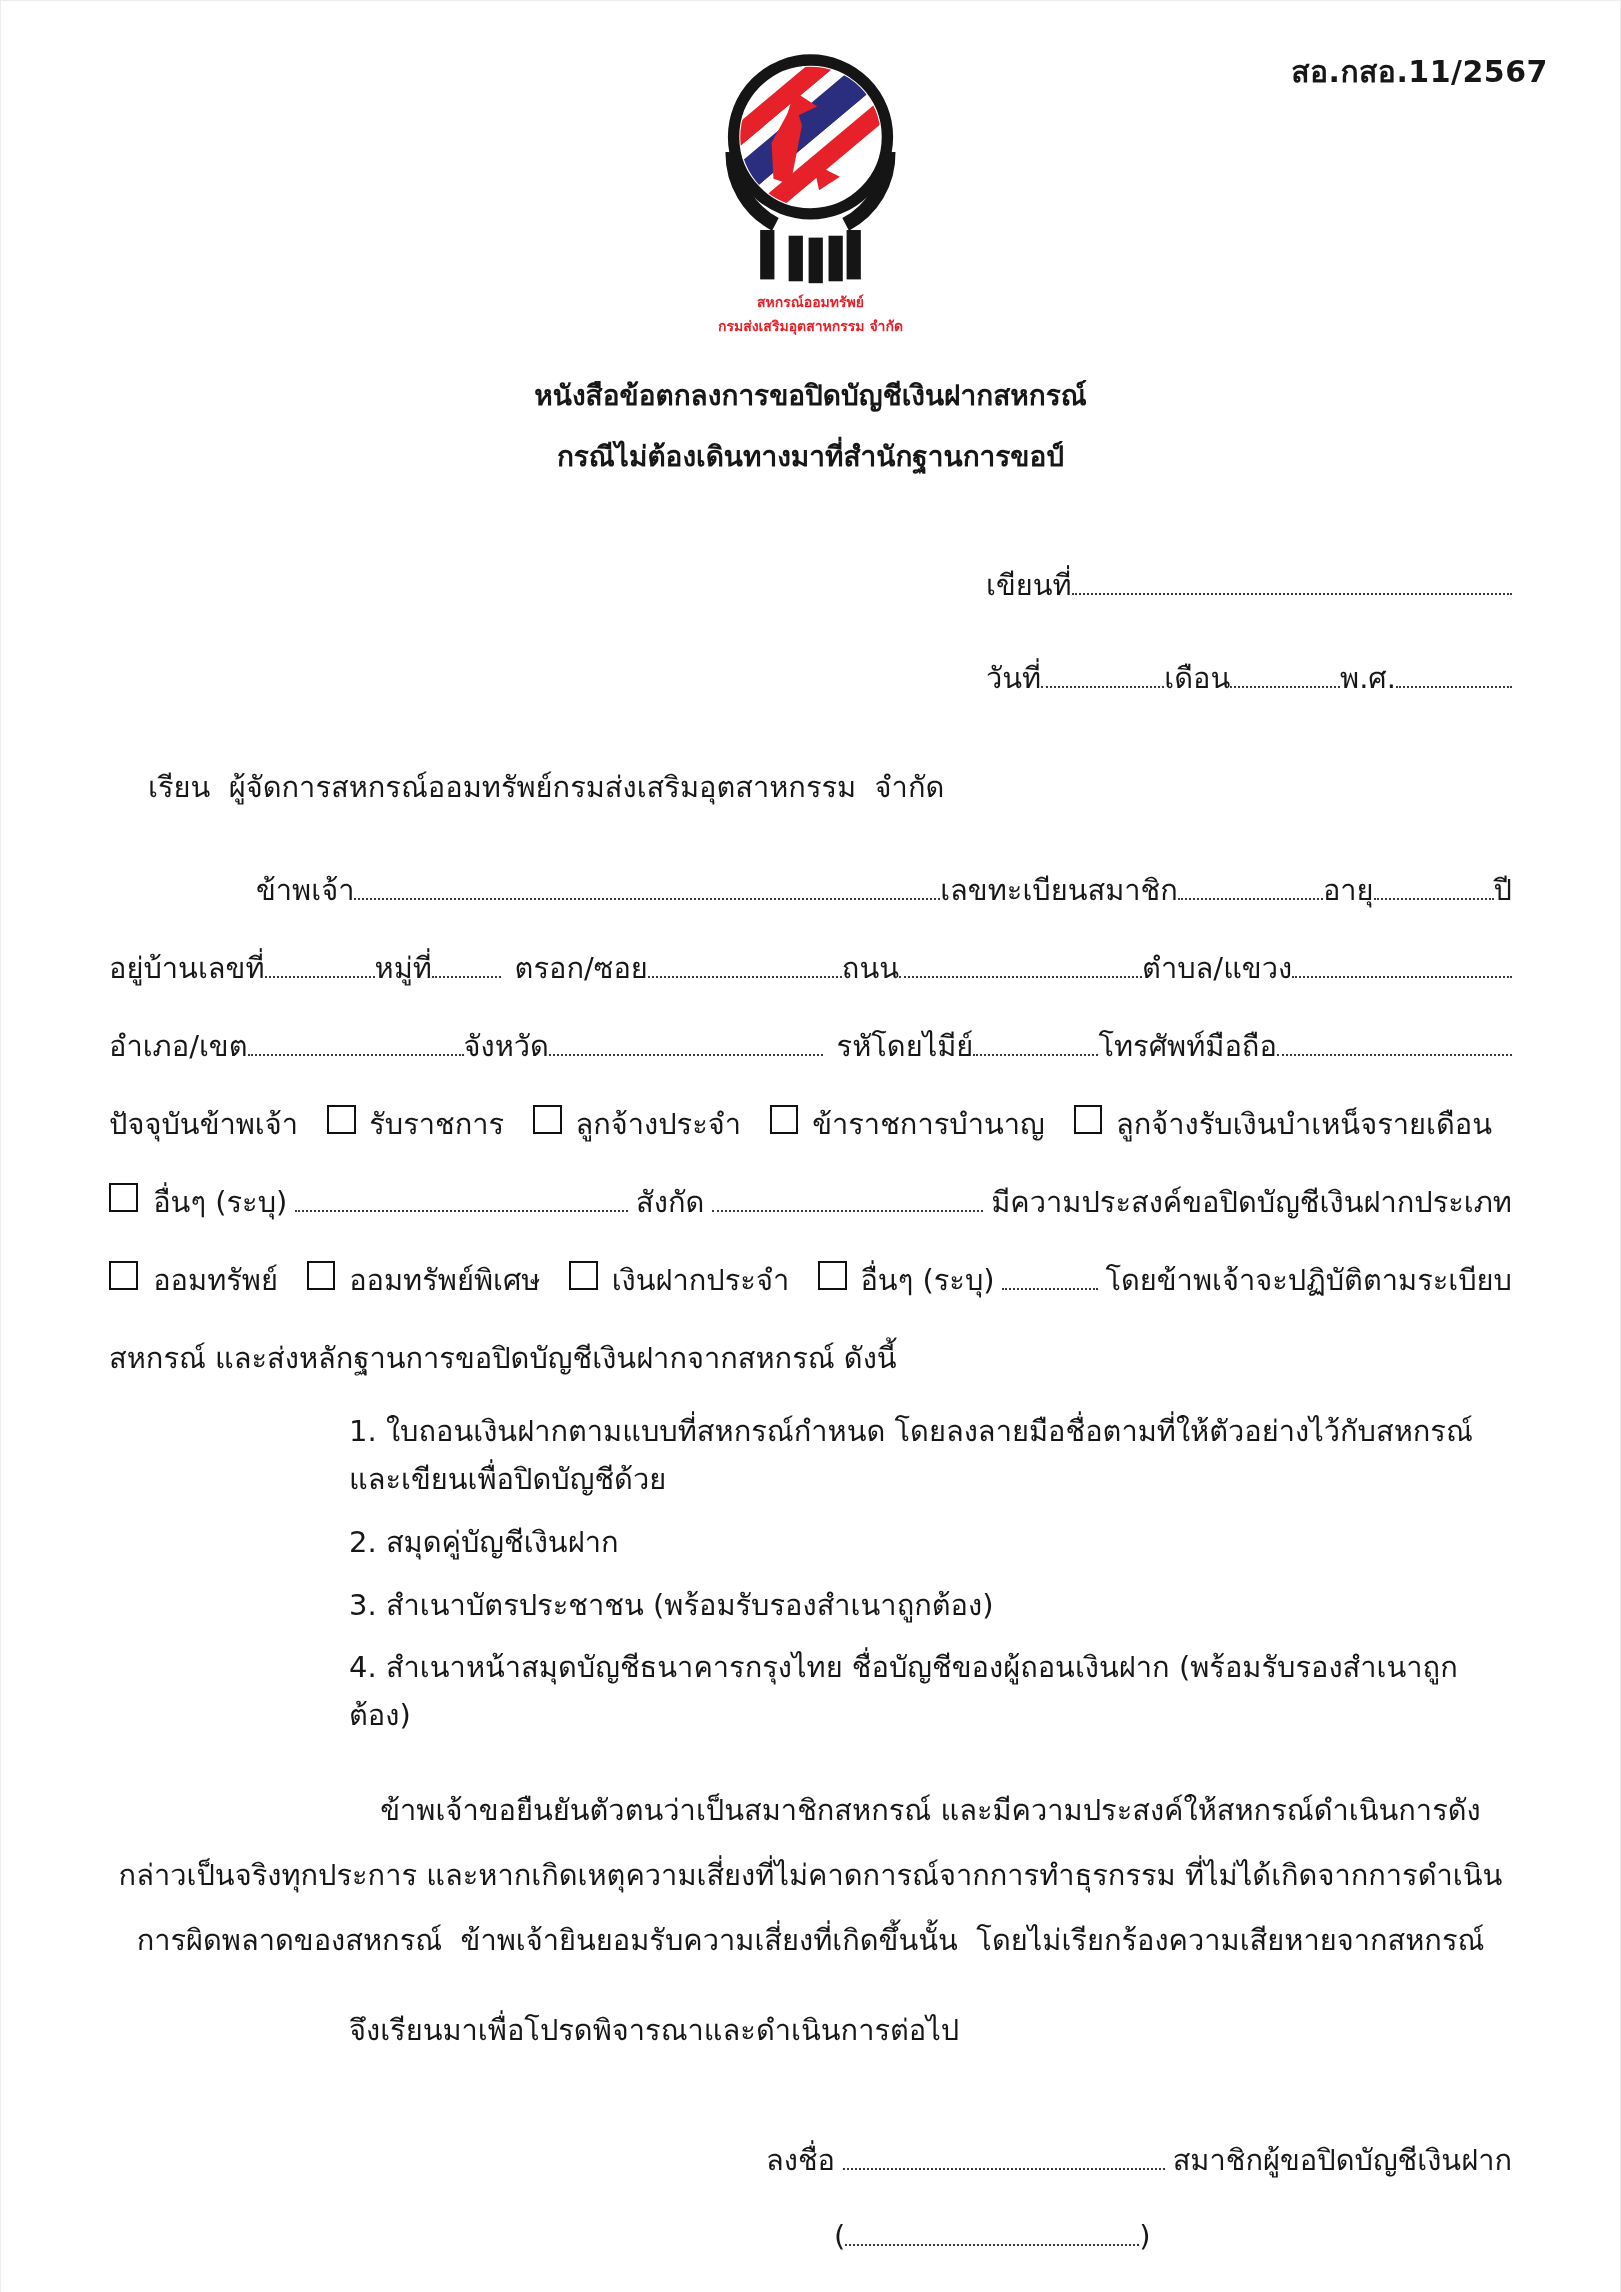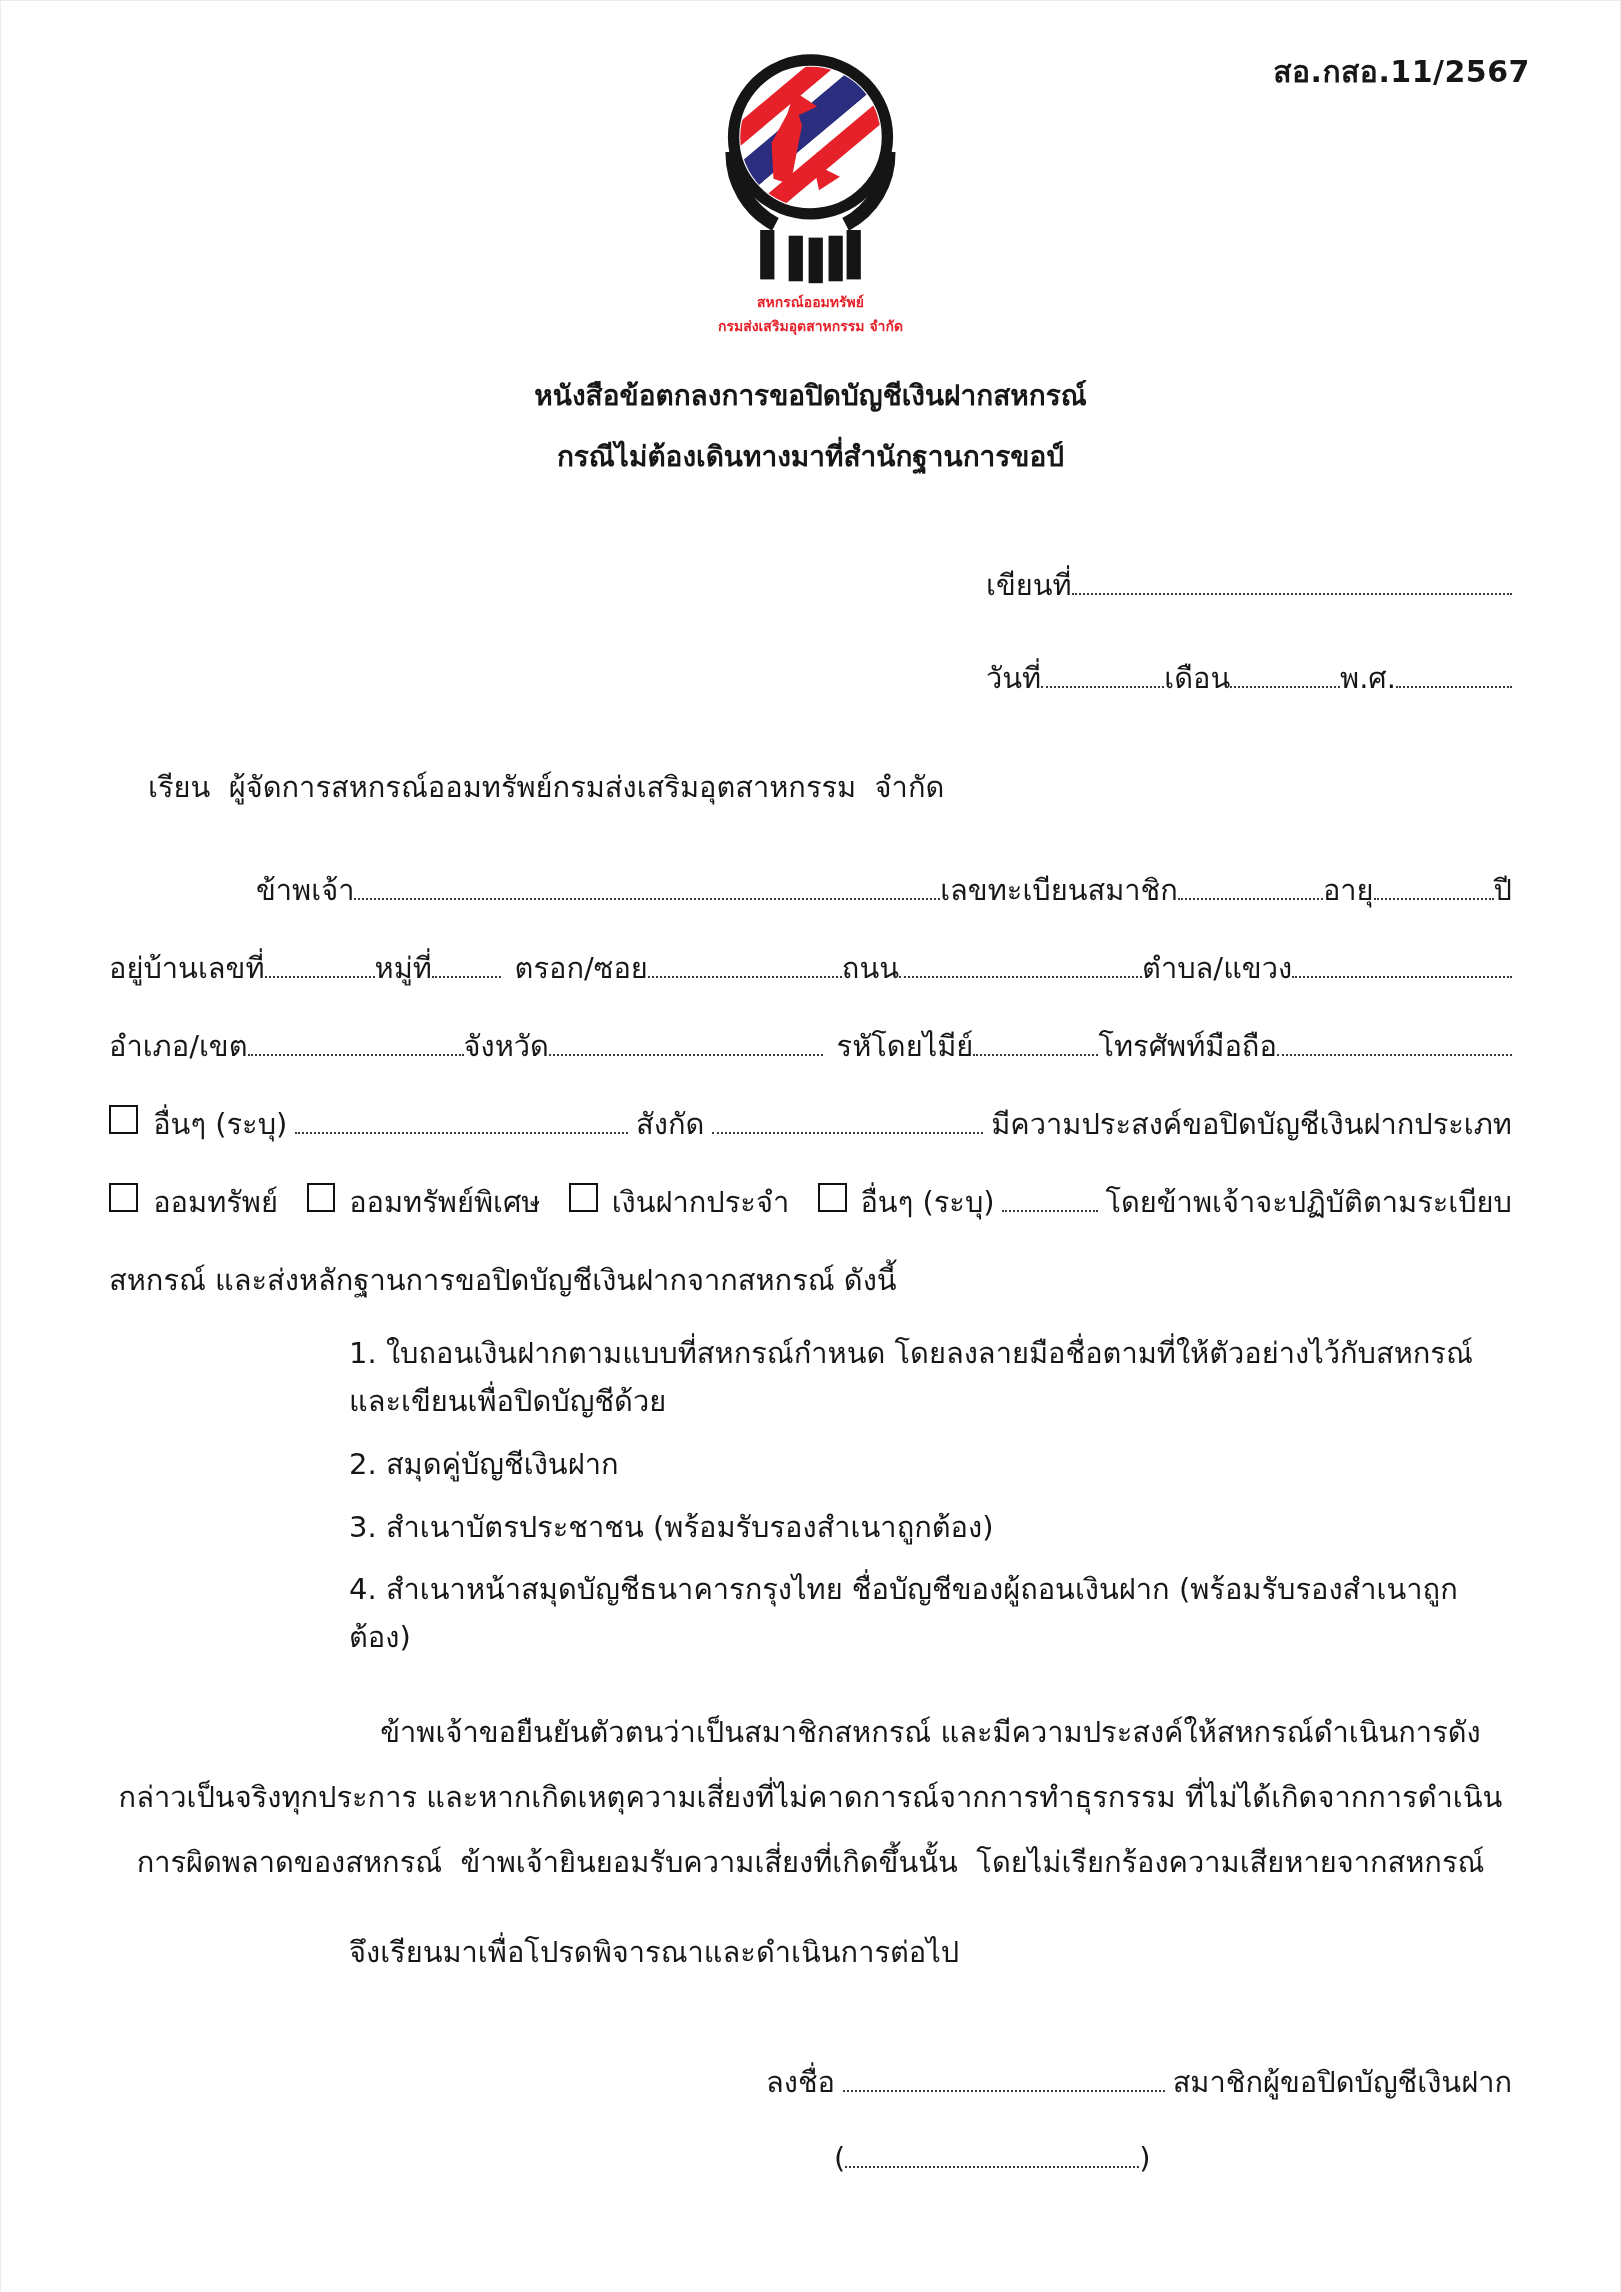--- a/index.html
+++ b/index.html
@@ -6,21 +6,21 @@
   body{font-family:"DejaVu Sans", sans-serif; color:#171717;}
   .page{
     position:relative;
     width:1621px; height:2293px;
     background:#ffffff;
     overflow:hidden;
     box-sizing:border-box;
     border:1px solid #ececec;
   }
   .ref{
-    position:absolute; top:47px; right:90px;
+    position:absolute; top:47px; right:72px;
     font-size:30px; font-weight:bold; letter-spacing:0.5px;
   }
   .logo-wrap{ margin-top:41px; text-align:center; }
   .logo-org{ color:#e62129; font-weight:bold; line-height:23.5px; font-size:14px; }
   .title{ text-align:center; font-weight:bold; font-size:28px; line-height:49px; }
   .title.t1{ margin-top:33px; }
   .title.t2{ margin-top:11.8px; }
   .body{ padding:0 108px; }
   .row{ font-size:29px; line-height:48px; }
   .flexrow{ display:flex; align-items:baseline; }
@@ -147,20 +147,31 @@
       <span class="dots" style="width:216px"></span>
       <span class="lbl">จังหวัด</span>
       <span class="dots" style="width:274px"></span>
       <span class="sp14"></span>
       <span class="lbl">รหัโดยไมีย์</span>
       <span class="dots" style="width:125px"></span>
       <span class="lbl">โทรศัพท์มือถือ</span>
       <span class="dots grow"></span>
     </div>
 
+    <div class="row flexrow frow nowrap">
+      <span class="lbl">ปัจจุบันข้าพเจ้า</span>
+      <span class="cb cbm"></span>
+      <span class="lbl">รับราชการ</span>
+      <span class="cb cbm"></span>
+      <span class="lbl">ลูกจ้างประจำ</span>
+      <span class="cb cbm"></span>
+      <span class="lbl">ข้าราชการบำนาญ</span>
+      <span class="cb cbm"></span>
+      <span class="lbl">ลูกจ้างรับเงินบำเหน็จรายเดือน</span>
+    </div>
 
     <div class="row flexrow frow">
       <span class="cb" style="margin-right:15.7px"></span>
       <span class="lbl">อื่นๆ (ระบุ)</span>
       <span class="sp8"></span>
       <span class="dots" style="width:333px"></span>
       <span class="sp8"></span>
       <span class="lbl">สังกัด</span>
       <span class="sp8"></span>
       <span class="dots grow"></span>

